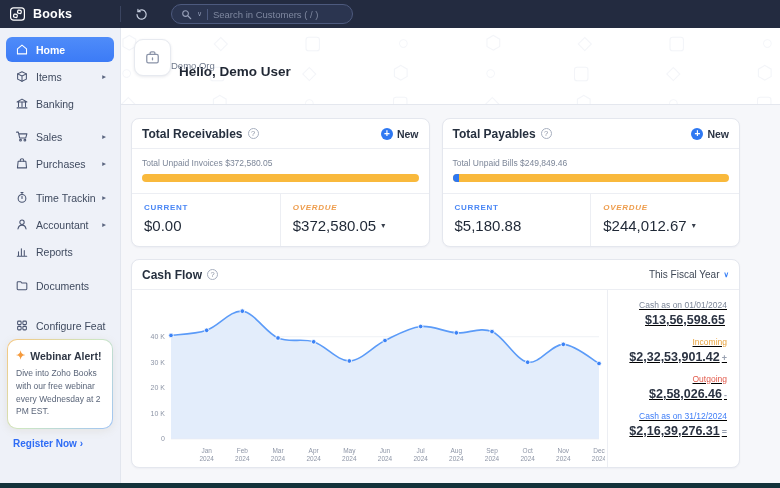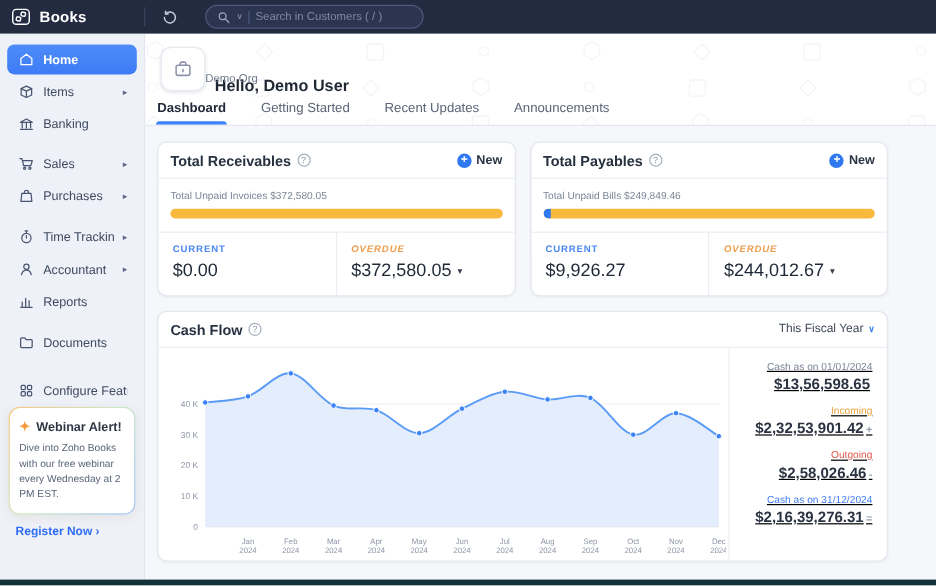--- a/index.html
+++ b/index.html
@@ -223,26 +223,20 @@
   <div class="main-header">
     <div class="watermark"></div>
     <div class="avatar">
       <svg width="17" height="17" viewBox="0 0 16 16">
           <rect x="2.6" y="5" width="10.8" height="8" rx="1.5"></rect>
           <path d="M5.8 5V3.8a1.2 1.2 0 0 1 1.2-1.2h2a1.2 1.2 0 0 1 1.2 1.2V5M8 8.4v1.8"></path>
         </svg>
     </div>
     <div class="greeting">Hello, Demo User</div>
     <div class="org-name">Demo Org</div>
-    <div class="tabs">
-      <div class="tab active">Dashboard</div>
-      <div class="tab">Getting Started</div>
-      <div class="tab">Recent Updates</div>
-      <div class="tab">Announcements</div>
-    </div>
   </div>
 
   <div class="cards-row">
 
     <div class="card stat-card">
       <div class="card-head">
         <span class="card-title">Total Receivables</span>
         <span class="help-icon">?</span>
         <span class="new-btn">
           <span class="plus-icon">+</span>
@@ -281,21 +275,21 @@
       </div>
       <div class="card-body">
         <div class="unpaid-text">Total Unpaid Bills $249,849.46</div>
         <div class="bar">
           <div class="bar-blue" style="width: 2.4%;"></div>
         </div>
       </div>
       <div class="card-foot">
         <div class="foot-half">
           <div class="foot-label current-label">CURRENT</div>
-          <div class="foot-value">$9,926.27</div>
+          <div class="foot-value">$5,180.88</div>
         </div>
         <div class="foot-half">
           <div class="foot-label overdue-label">OVERDUE</div>
           <div class="foot-value overdue-value">
             <span>$244,012.67</span>
             <span class="caret">▾</span>
           </div>
         </div>
       </div>
     </div>

